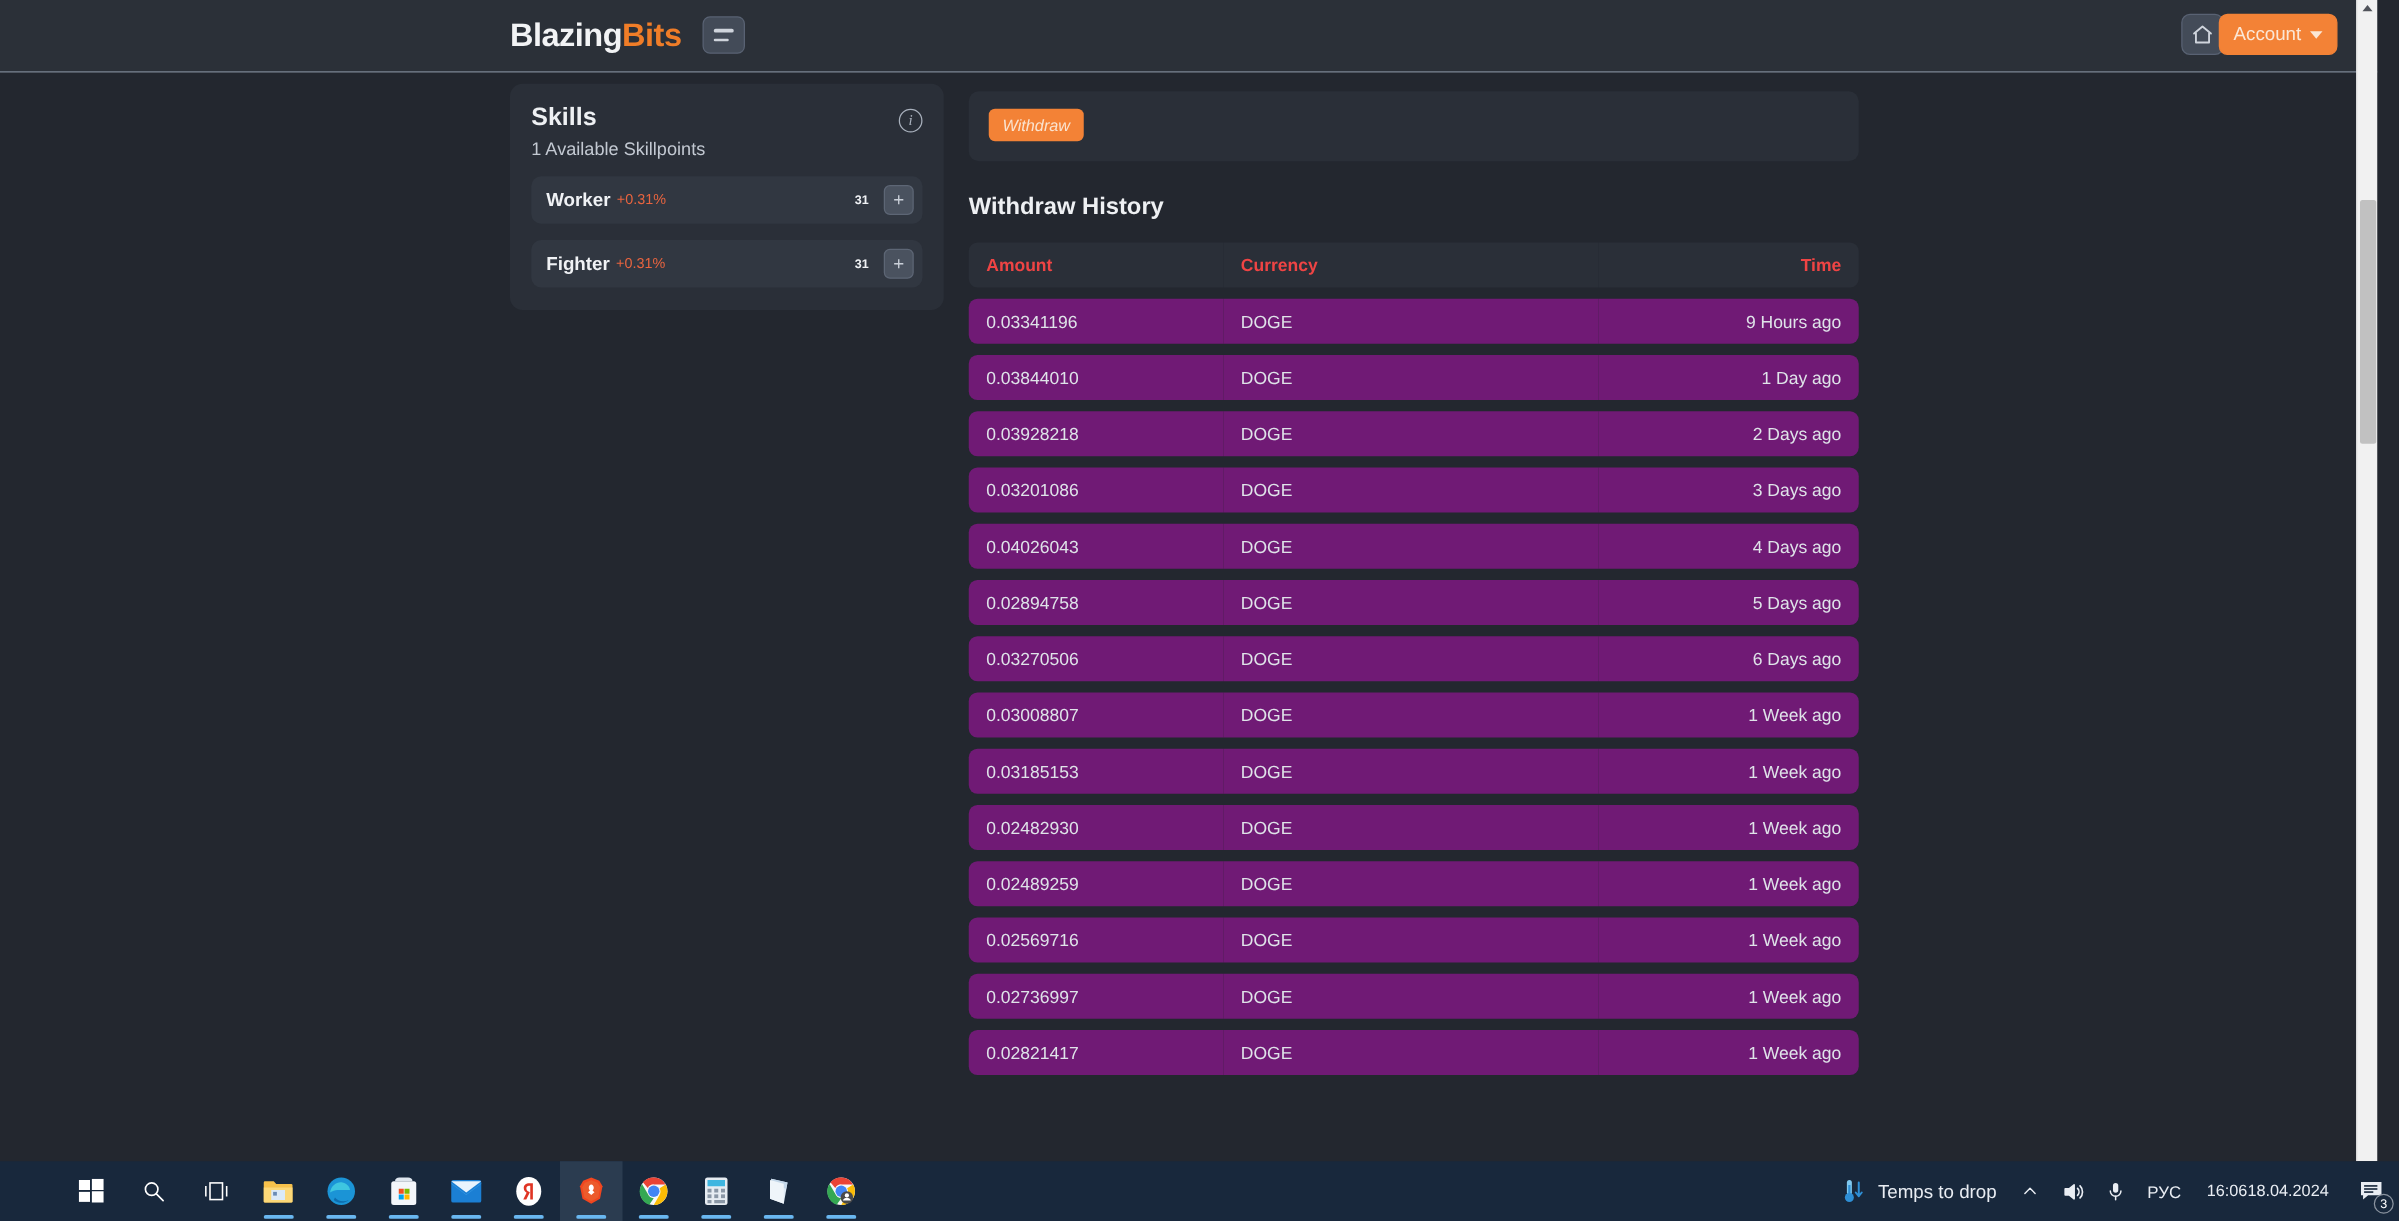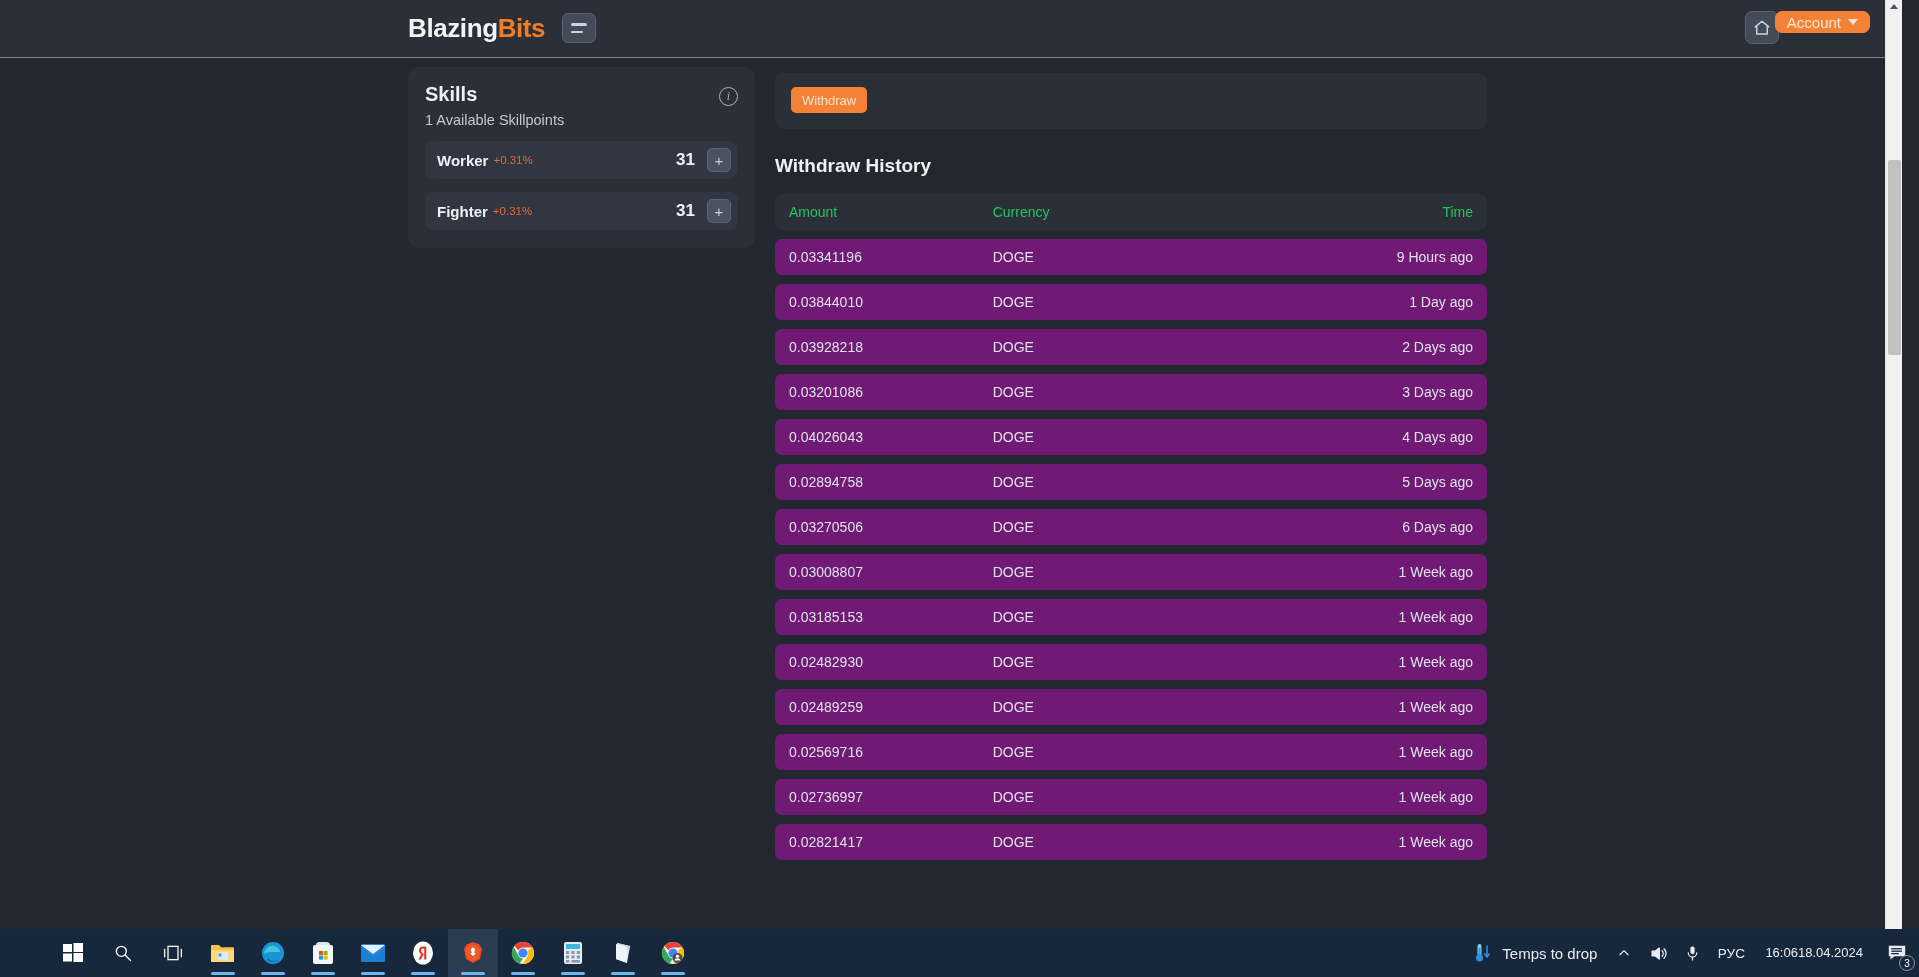--- a/index.html
+++ b/index.html
@@ -49,21 +49,21 @@
     position: absolute; right: 123px; top: 11px;
     width: 34px; height: 33px;
     background: #434b58;
     border: 1px solid #596273;
     border-radius: 7px;
     display: flex; align-items: center; justify-content: center;
     cursor: pointer;
   }
   .account-btn {
     position: absolute; right: 32px; top: 11px;
-    height: 22px;
+    height: 33px;
     padding: 0 11px;
     background: #f38236;
     border: 1px solid #f38236;
     border-radius: 7px;
     color: #fbe7d6;
     font-size: 15px;
     display: flex; align-items: center; gap: 7px;
     cursor: pointer;
   }
   .caret {
@@ -98,38 +98,39 @@
     margin-top: 13px;
     background: #313741;
     border-radius: 8px;
     height: 38px;
     display: flex; align-items: center;
     padding: 0 7px 0 12px;
   }
   .skill-name { font-size: 15px; font-weight: bold; color: #f0f2f5; }
   .skill-bonus { font-size: 11.5px; font-weight: normal; color: #e8643f; margin-left: 5px; }
   .skill-spacer { flex: 1; }
-  .skill-value { font-size: 17px; font-weight: bold; color: #f0f2f5; margin-right: 12px; }
+  .skill-value { font-size: 10px; font-weight: bold; color: #f0f2f5; margin-right: 12px; }
   .plus-btn {
     width: 24px; height: 24px;
     background: #4a5musical; background: #4a525f;
     border: 1px solid #5d footer; border: 1px solid #5d6675;
     border-radius: 5px;
     color: #c9cfd8; font-size: 15px; line-height: 1;
     display: flex; align-items: center; justify-content: center;
     cursor: pointer;
   }
 
   
   .right-col { position: absolute; left: 775px; top: 9px; width: 712px; }
   .withdraw-panel {
     background: #2a2f38;
     border-radius: 8px;
     padding: 14px 16px 16px 16px;
     margin-top: 6px;
+    font-style: italic;
   }
   .withdraw-btn {
     display: inline-flex; align-items: center; justify-content: center;
     height: 26px; padding: 0 11px;
     background: #f38236; border-radius: 5px;
     color: #fae3cf; font-size: 13px;
     cursor: pointer;
   }
   .history-title {
     margin-top: 26px;
@@ -138,21 +139,21 @@
   table.history { width: 100%; border-collapse: separate; border-spacing: 0 9px; margin-top: 8px; }
   table.history th, table.history td {
     font-size: 14px;
     padding: 0 14px;
     height: 36px;
     background: #701a75;
     color: #dfe3e9;
     text-align: left;
     vertical-align: middle;
   }
-  table.history th { font-weight: normal; color: #22c55e; }
+  table.history th { font-weight: bold; color: #ef4444; }
   table.history th:first-child, table.history td:first-child { border-radius: 7px 0 0 7px; }
   table.history th:last-child, table.history td:last-child { border-radius: 0 7px 7px 0; text-align: right; }
   table.history th.col-cur, table.history td.col-cur { width: 300px; }
   table.history tr.head th { background: #2a2f38; }
   
   #scrollbar {
     position: absolute; top: 0; right: 0;
     width: 17px; height: 929px;
     background: #f1f1f1;
     border-left: 1px solid #e3e3e3;

